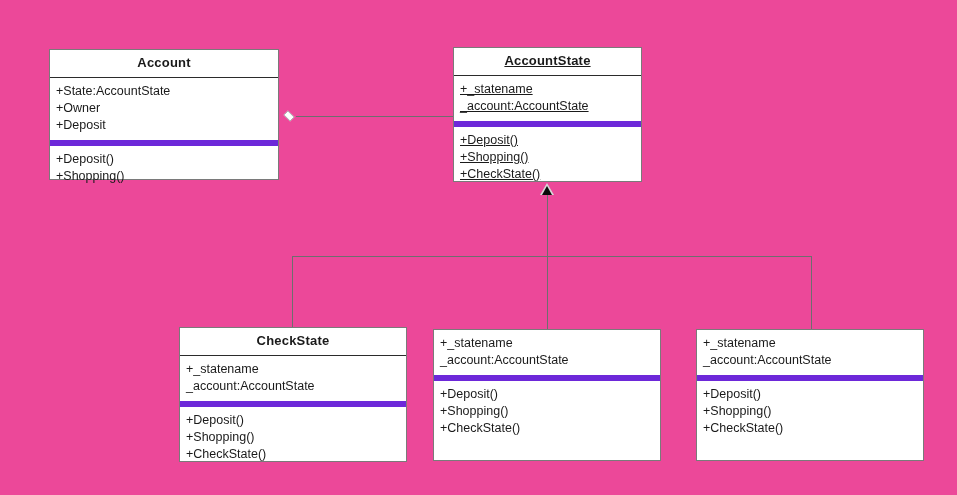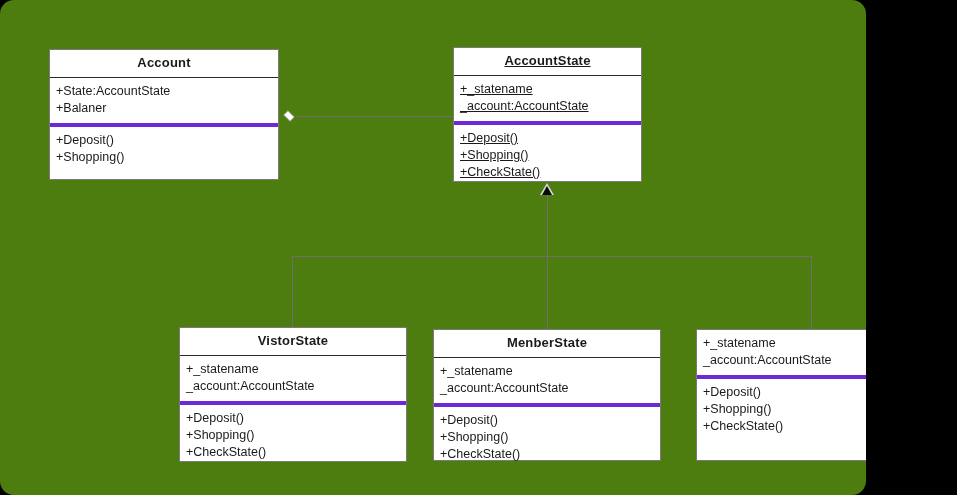--- a/index.html
+++ b/index.html
@@ -6,25 +6,24 @@
   html, body {
     margin: 0;
     padding: 0;
     background: #000000;
   }
   body {
     font-family: "Liberation Sans", sans-serif;
   }
   #canvas {
     position: relative;
-    width: 866px;
+    width: 957px;
     height: 495px;
-    background: #4d7c0f;
+    background: #ec4899;
     overflow: hidden;
-    border-radius: 14px;
   }
 
   
   .uml-class {
     position: absolute;
     background: #ffffff;
     border: 1px solid #7a7a7a;
     box-sizing: border-box;
     color: #1a1a1a;
   }
@@ -37,21 +36,21 @@
     border-bottom: 1px solid #2b2b2b;
     line-height: 1.2;
     white-space: nowrap;
   }
   .uml-class .cls-section {
     padding: 5px 6px 6px 6px;
     font-size: 12.5px;
     line-height: 17px;
   }
   .uml-class .cls-attrs {
-    border-bottom: 4px solid #6d28d9;
+    border-bottom: 6px solid #6d28d9;
   }
   .uml-class .cls-row {
     white-space: nowrap;
   }
 
   
   .edge-h {
     position: absolute;
     height: 0;
     border-top: 1px solid #6e6e6e;
@@ -110,21 +109,22 @@
   <div class="edge-h" style="left:292px; top:256px; width:519px;"></div>
 
   <div class="edge-v" style="left:292px; top:256px; height:71px;"></div>
   <div class="edge-v" style="left:547px; top:256px; height:73px;"></div>
   <div class="edge-v" style="left:811px; top:256px; height:73px;"></div>
 
   <div class="uml-class" style="left:49px; top:49px; width:230px; height:131px;">
     <div class="cls-title">Account</div>
     <div class="cls-section cls-attrs">
       <div class="cls-row">+State:AccountState</div>
-      <div class="cls-row">+Balaner</div>
+      <div class="cls-row">+Owner</div>
+      <div class="cls-row">+Deposit</div>
     </div>
     <div class="cls-section cls-ops">
       <div class="cls-row">+Deposit()</div>
       <div class="cls-row">+Shopping()</div>
     </div>
   </div>
 
   <div class="uml-class" style="left:453px; top:47px; width:189px; height:135px;text-decoration:underline;">
     <div class="cls-title">AccountState</div>
     <div class="cls-section cls-attrs">
@@ -132,34 +132,33 @@
       <div class="cls-row">_account:AccountState</div>
     </div>
     <div class="cls-section cls-ops">
       <div class="cls-row">+Deposit()</div>
       <div class="cls-row">+Shopping()</div>
       <div class="cls-row">+CheckState()</div>
     </div>
   </div>
 
   <div class="uml-class" style="left:179px; top:327px; width:228px; height:135px;">
-    <div class="cls-title">VistorState</div>
+    <div class="cls-title">CheckState</div>
     <div class="cls-section cls-attrs">
       <div class="cls-row">+_statename</div>
       <div class="cls-row">_account:AccountState</div>
     </div>
     <div class="cls-section cls-ops">
       <div class="cls-row">+Deposit()</div>
       <div class="cls-row">+Shopping()</div>
       <div class="cls-row">+CheckState()</div>
     </div>
   </div>
 
   <div class="uml-class" style="left:433px; top:329px; width:228px; height:132px;">
-    <div class="cls-title">MenberState</div>
     <div class="cls-section cls-attrs">
       <div class="cls-row">+_statename</div>
       <div class="cls-row">_account:AccountState</div>
     </div>
     <div class="cls-section cls-ops">
       <div class="cls-row">+Deposit()</div>
       <div class="cls-row">+Shopping()</div>
       <div class="cls-row">+CheckState()</div>
     </div>
   </div>

